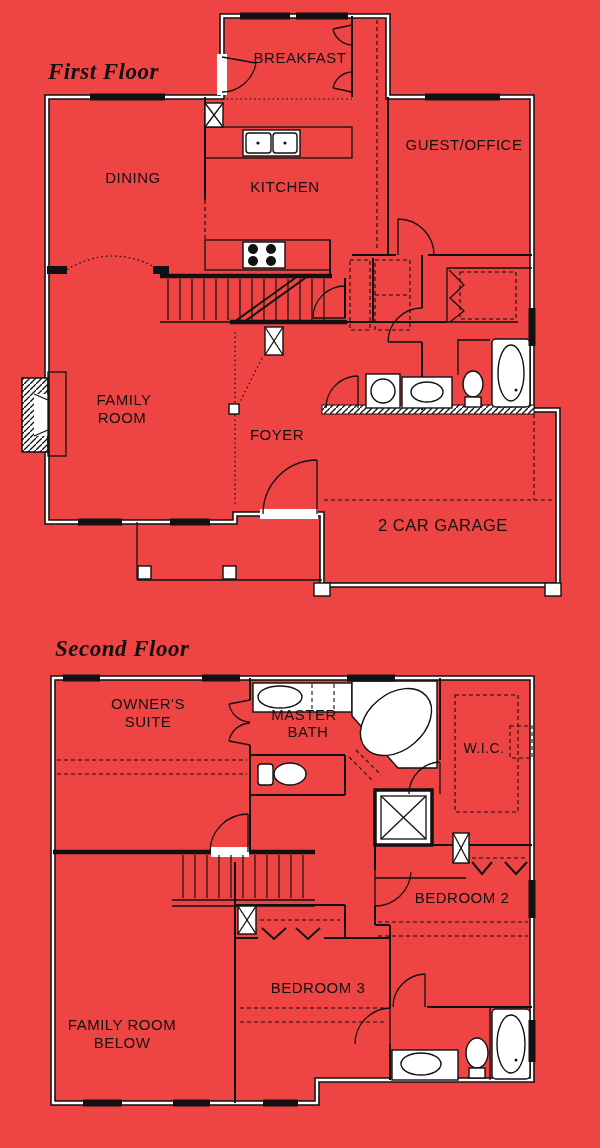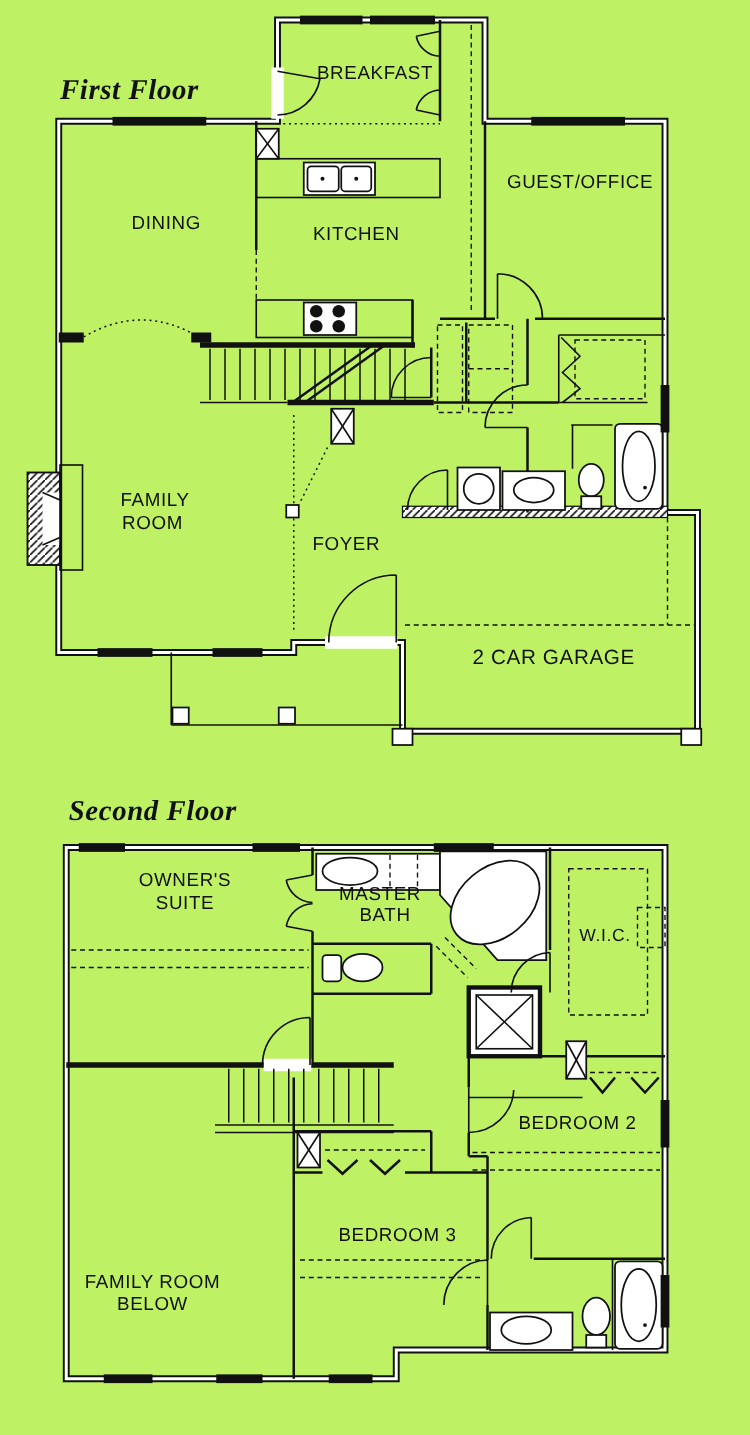--- a/index.html
+++ b/index.html
@@ -1,16 +1,16 @@
 <!DOCTYPE html>
 <html><head>
 <meta charset="utf-8">
 <style>
   html,body { margin:0; padding:0; background:#ffffff; }
-  .canvas { position:relative; width:600px; height:1148px; background:#bef264; overflow:hidden; }
+  .canvas { position:relative; width:600px; height:1148px; background:#ef4444; overflow:hidden; }
   svg { display:block; }
   .outer       { stroke:#111; stroke-width:5.5; fill:none; }
   .outer-core  { stroke:#fff; stroke-width:2.4; fill:none; }
   .wall        { stroke:#111; stroke-width:2; fill:none; }
   .wall-thin   { stroke:#111; stroke-width:1.3; fill:none; }
   .wall-heavy  { stroke:#111; stroke-width:4.5; fill:none; }
   .fix         { stroke:#111; stroke-width:1.4; fill:#fff; }
   .fill-ink    { fill:#111; stroke:none; }
   .dash        { stroke:#111; stroke-width:1.1; fill:none; stroke-dasharray:4 3; }
   .dot         { stroke:#111; stroke-width:1.2; fill:none; stroke-dasharray:1.6 3; }

